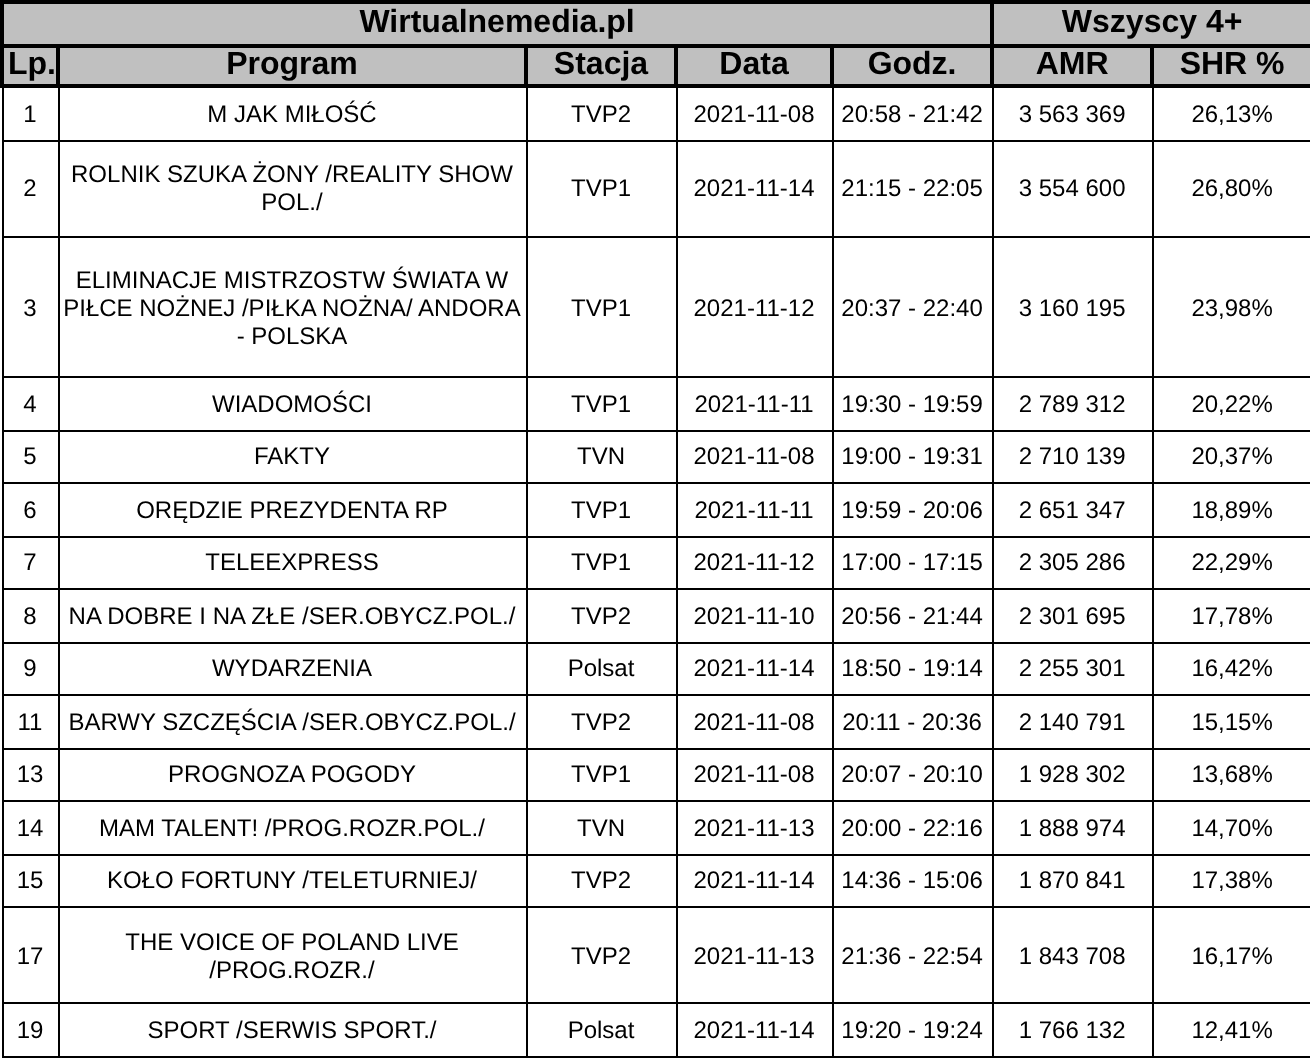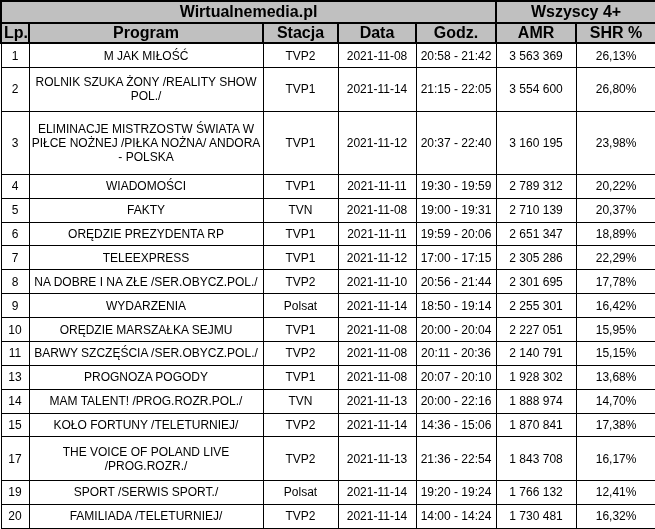--- a/index.html
+++ b/index.html
@@ -142,29 +142,20 @@
         <tr>
           <td>9</td>
           <td>WYDARZENIA</td>
           <td>Polsat</td>
           <td>2021-11-14</td>
           <td>18:50 - 19:14</td>
           <td>2 255 301</td>
           <td>16,42%</td>
         </tr>
         <tr>
-          <td>10</td>
-          <td>ORĘDZIE MARSZAŁKA SEJMU</td>
-          <td>TVP1</td>
-          <td>2021-11-08</td>
-          <td>20:00 - 20:04</td>
-          <td>2 227 051</td>
-          <td>15,95%</td>
-        </tr>
-        <tr>
           <td>11</td>
           <td>BARWY SZCZĘŚCIA /SER.OBYCZ.POL./</td>
           <td>TVP2</td>
           <td>2021-11-08</td>
           <td>20:11 - 20:36</td>
           <td>2 140 791</td>
           <td>15,15%</td>
         </tr>
         <tr>
           <td>13</td>
@@ -204,24 +195,15 @@
         </tr>
         <tr>
           <td>19</td>
           <td>SPORT /SERWIS SPORT./</td>
           <td>Polsat</td>
           <td>2021-11-14</td>
           <td>19:20 - 19:24</td>
           <td>1 766 132</td>
           <td>12,41%</td>
         </tr>
-        <tr>
-          <td>20</td>
-          <td>FAMILIADA /TELETURNIEJ/</td>
-          <td>TVP2</td>
-          <td>2021-11-14</td>
-          <td>14:00 - 14:24</td>
-          <td>1 730 481</td>
-          <td>16,32%</td>
-        </tr>
       </tbody>
   </table>
 </div>
 
 </body></html>

